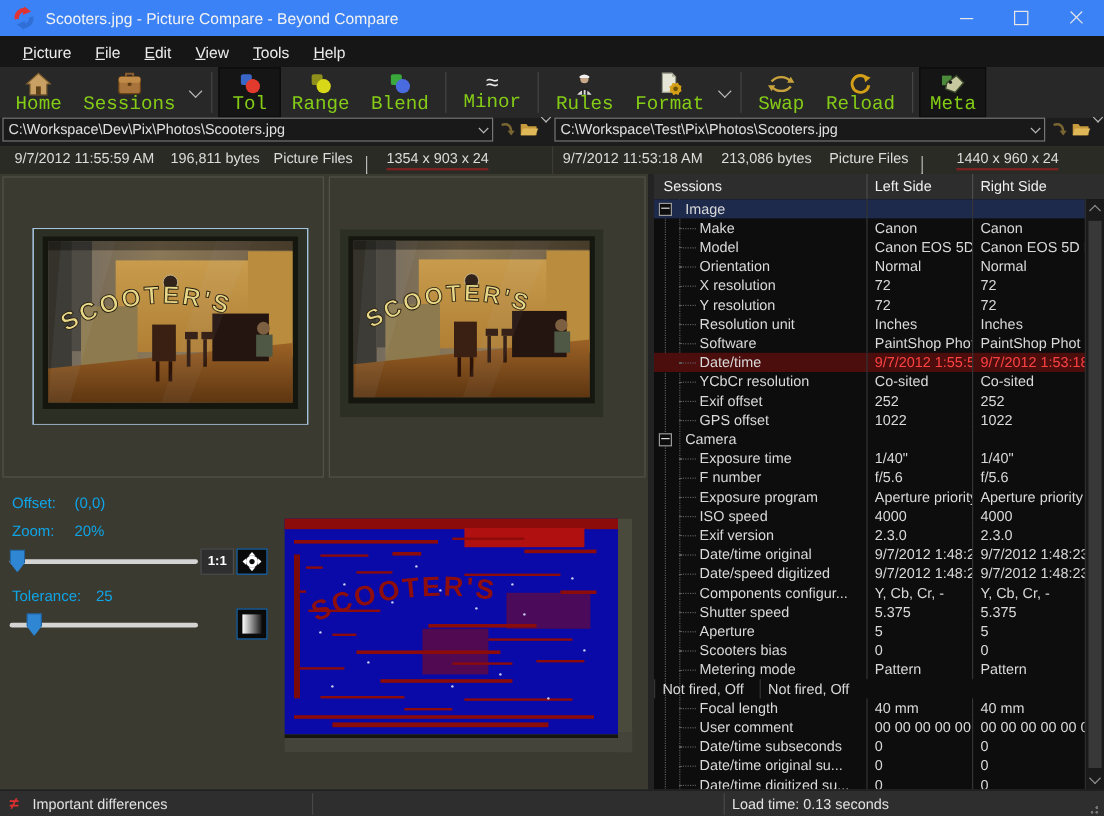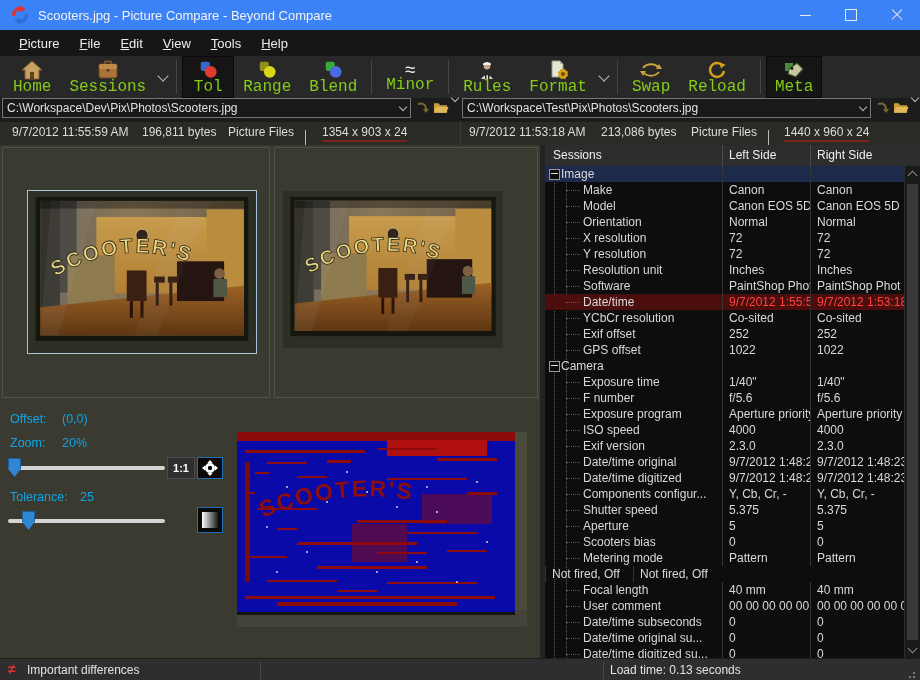--- a/index.html
+++ b/index.html
@@ -74,21 +74,21 @@
   .m-header{position:absolute;top:0;left:0;right:0;height:21px;background:#2d2d2d;border-bottom:1px solid #131313;
             display:flex;font-size:12px;color:#f0f0f0;line-height:21px;}
   .mh-c1{width:177px;padding-left:8px;box-sizing:border-box;}
   .mh-c2{width:88px;padding-left:6px;border-left:1px solid #4d4d4d;box-sizing:border-box;}
   .mh-c3{flex:1;padding-left:6px;border-left:1px solid #4d4d4d;}
   .m-rows{position:absolute;top:21px;left:0;width:360px;bottom:0;overflow:hidden;}
   .guide{position:absolute;top:0;bottom:0;border-left:1px dotted #5a5a5a;}
   .g1{left:9px;} .g2{left:21px;}
   .m-row{display:flex;height:16px;line-height:16px;font-size:12px;color:#d9d9d9;position:relative;}
   .m-label{width:177px;position:relative;padding-left:38px;box-sizing:border-box;overflow:hidden;white-space:nowrap;}
-  .m-row.group .m-label{padding-left:16px;}
+  .m-row.group .m-label{padding-left:26px;}
   .m-row.item .m-label::before{content:"";position:absolute;left:21px;top:8px;width:14px;border-top:1px dotted #5a5a5a;}
   .expander{position:absolute;left:4px;top:3px;width:9px;height:9px;border:1px solid #9a9a9a;background:#0d0d0d;}
   .expander::after{content:"";position:absolute;left:1px;right:1px;top:3px;border-top:1px solid #ddd;}
   .m-left{width:88px;padding-left:6px;border-left:1px solid #343434;box-sizing:border-box;overflow:hidden;white-space:nowrap;}
   .m-right{flex:1;padding-left:6px;border-left:1px solid #343434;overflow:hidden;white-space:nowrap;}
   .m-row.sel{background:#1d2a4c;}
   .m-row.diff{background:#4c0d0d;}
   .m-row.diff .m-left,.m-row.diff .m-right{color:#ff4343;}
   .m-scroll{position:absolute;top:21px;right:0;width:15px;bottom:0;background:#1a1a1a;border-left:1px solid #2c2c2c;}
   .m-thumb{position:absolute;left:2px;right:2px;top:18px;bottom:18px;background:#383838;}
@@ -334,21 +334,21 @@
       <span class="info-item" style="left:142px">196,811 bytes</span>
       <span class="info-item" style="left:228px">Picture Files</span>
       <span class="type-chev" style="left:305px"><span class="chev sm"></span></span>
       <span class="info-item" style="left:322px"><span class="dims">1354 x 903 x 24</span></span>
     </div>
     <div class="info-half r">
       <span class="info-item" style="left:8px">9/7/2012 11:53:18 AM</span>
       <span class="info-item" style="left:140px">213,086 bytes</span>
       <span class="info-item" style="left:230px">Picture Files</span>
       <span class="type-chev" style="left:307px"><span class="chev sm"></span></span>
-      <span class="info-item" style="left:323px"><span class="dims">1440 x 960 x 24</span></span>
+      <span class="info-item" style="left:336px"><span class="dims">1440 x 960 x 24</span></span>
     </div>
   </div>
 
   <div class="band main">
     <div class="pane pane1">
       <svg class="photo sel" style="left:25px;top:43px;width:228px;height:162px;">
         <use href="#photoScene" width="228" height="162"></use>
       </svg>
     </div>
     <div class="pane pane2">
@@ -544,21 +544,21 @@
           <span class="m-label"><span>Exif version</span></span>
           <span class="m-left">2.3.0</span>
           <span class="m-right">2.3.0</span>
         </div>
         <div class="m-row item">
           <span class="m-label"><span>Date/time original</span></span>
           <span class="m-left">9/7/2012 1:48:23</span>
           <span class="m-right">9/7/2012 1:48:23</span>
         </div>
         <div class="m-row item">
-          <span class="m-label"><span>Date/time digitized</span></span>
+          <span class="m-label"><span>Date/speed digitized</span></span>
           <span class="m-left">9/7/2012 1:48:23</span>
           <span class="m-right">9/7/2012 1:48:23</span>
         </div>
         <div class="m-row item">
           <span class="m-label"><span>Components configur...</span></span>
           <span class="m-left">Y, Cb, Cr, -</span>
           <span class="m-right">Y, Cb, Cr, -</span>
         </div>
         <div class="m-row item">
           <span class="m-label"><span>Shutter speed</span></span>

